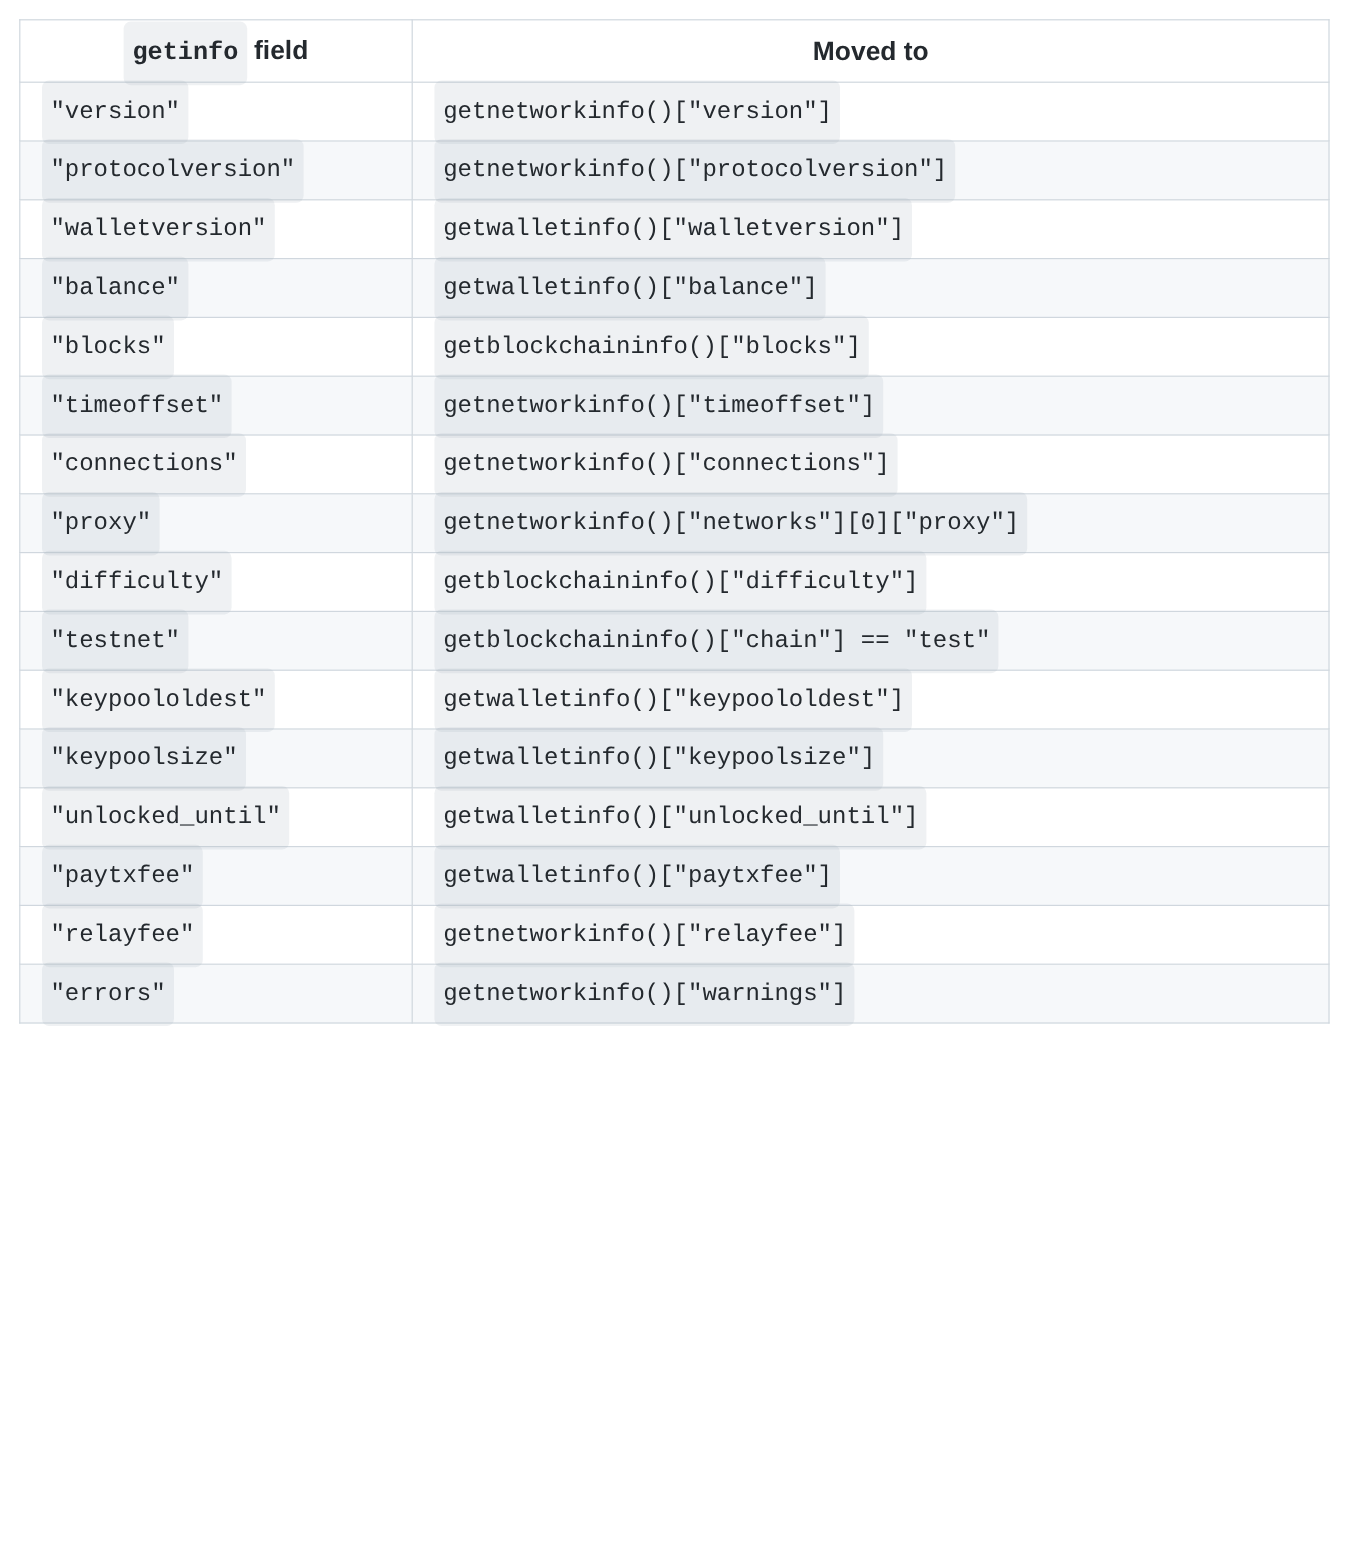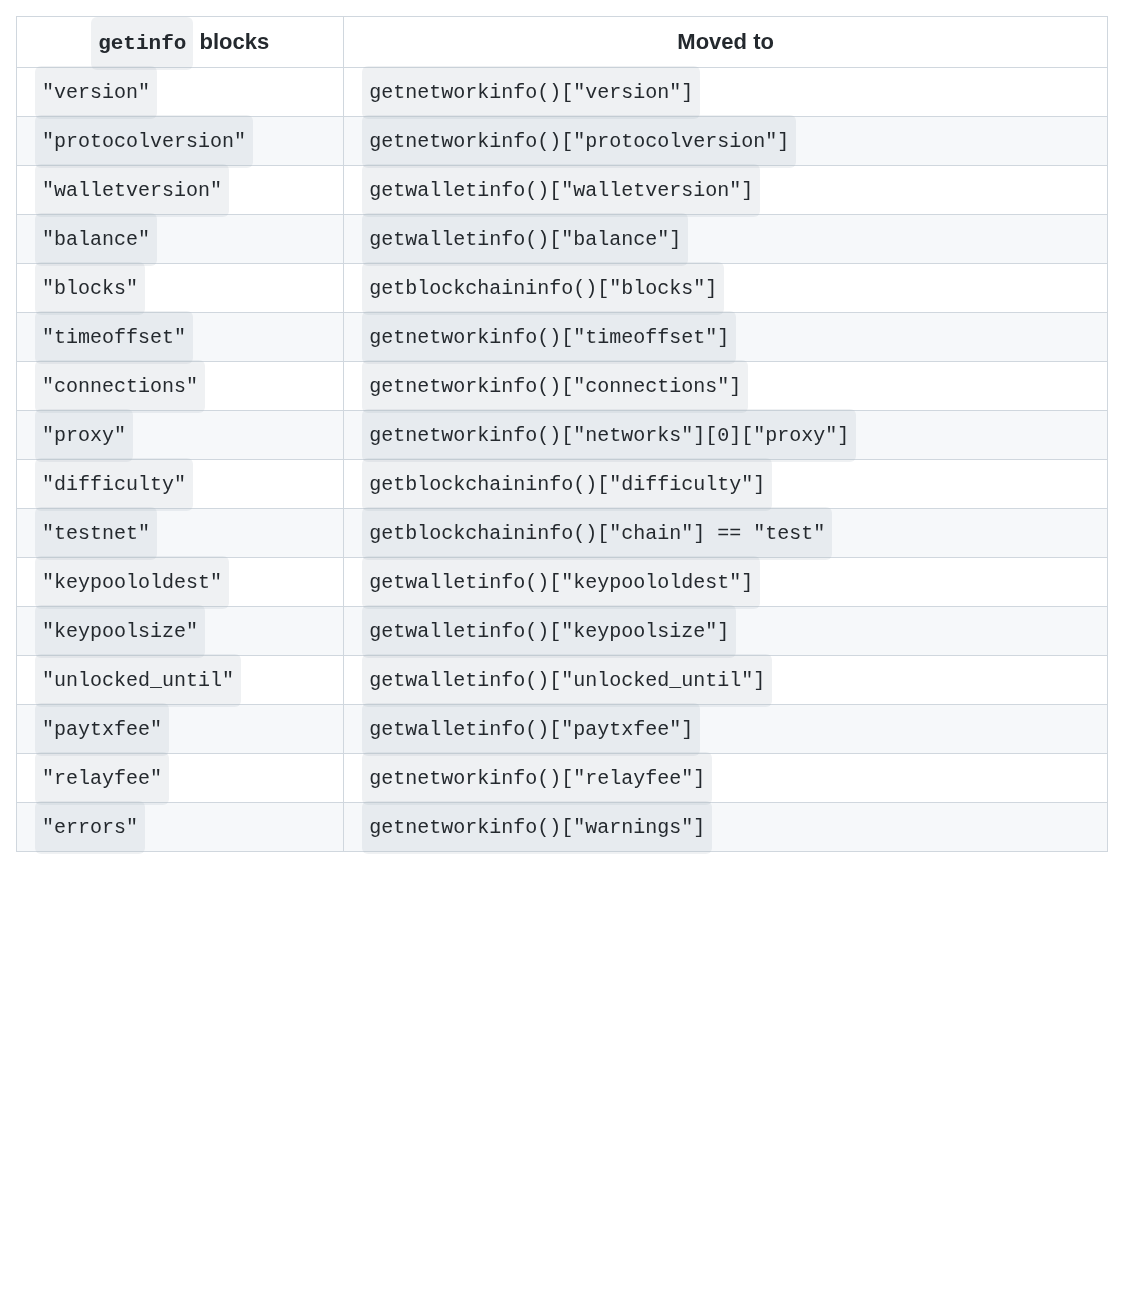--- a/index.html
+++ b/index.html
@@ -64,21 +64,21 @@
       width: 70%;
     }
   </style>
 </head>
 <body>
 
 <table>
   <thead>
     <tr>
       <th>
-        <code>getinfo</code><span class="th-text"> blocks</span>
+        <code>getinfo</code><span class="th-text"> field</span>
       </th>
       <th>
         <span class="th-text">Moved to</span>
       </th>
     </tr>
   </thead>
   <tbody id="table-body">
   <tr>
         <td class="col-field"><code>"version"</code></td>
         <td class="col-moved"><code>getnetworkinfo()["version"]</code></td>

